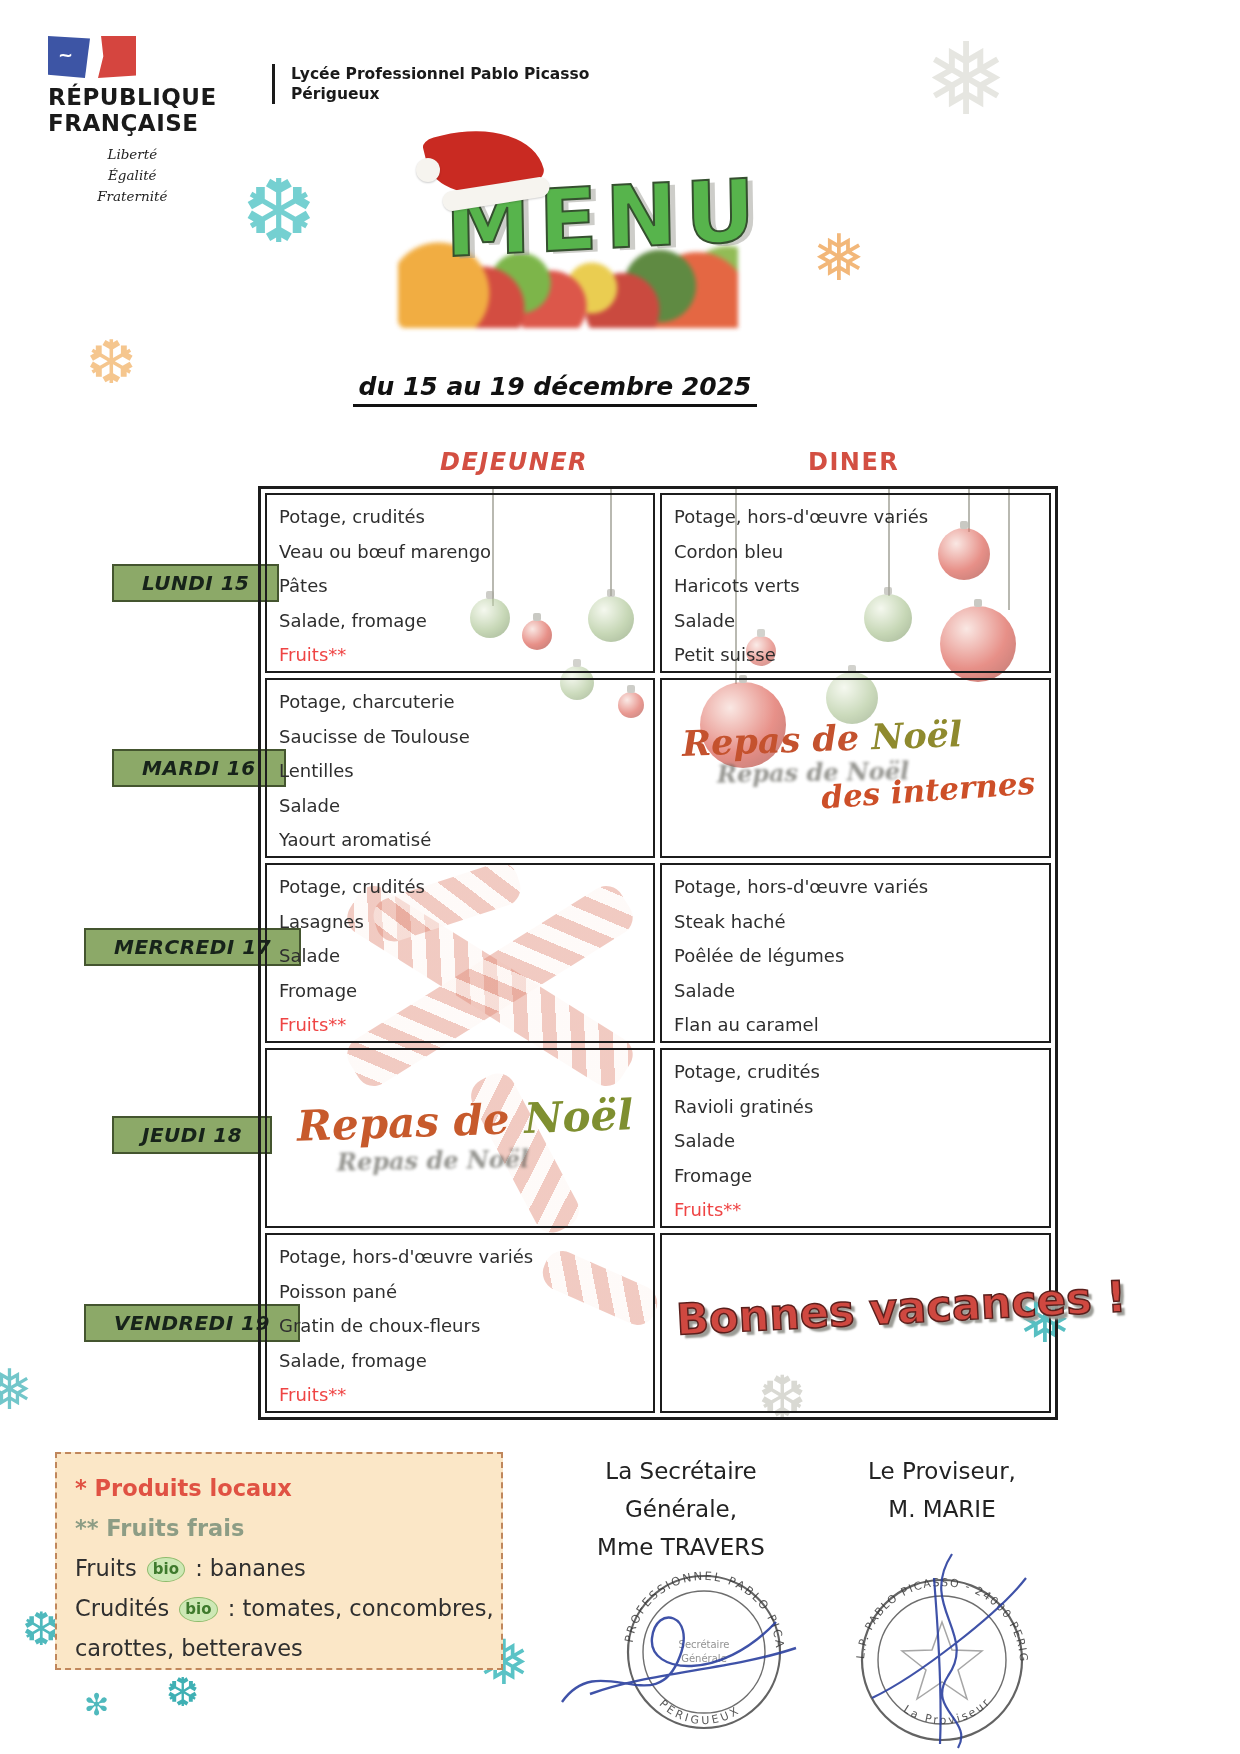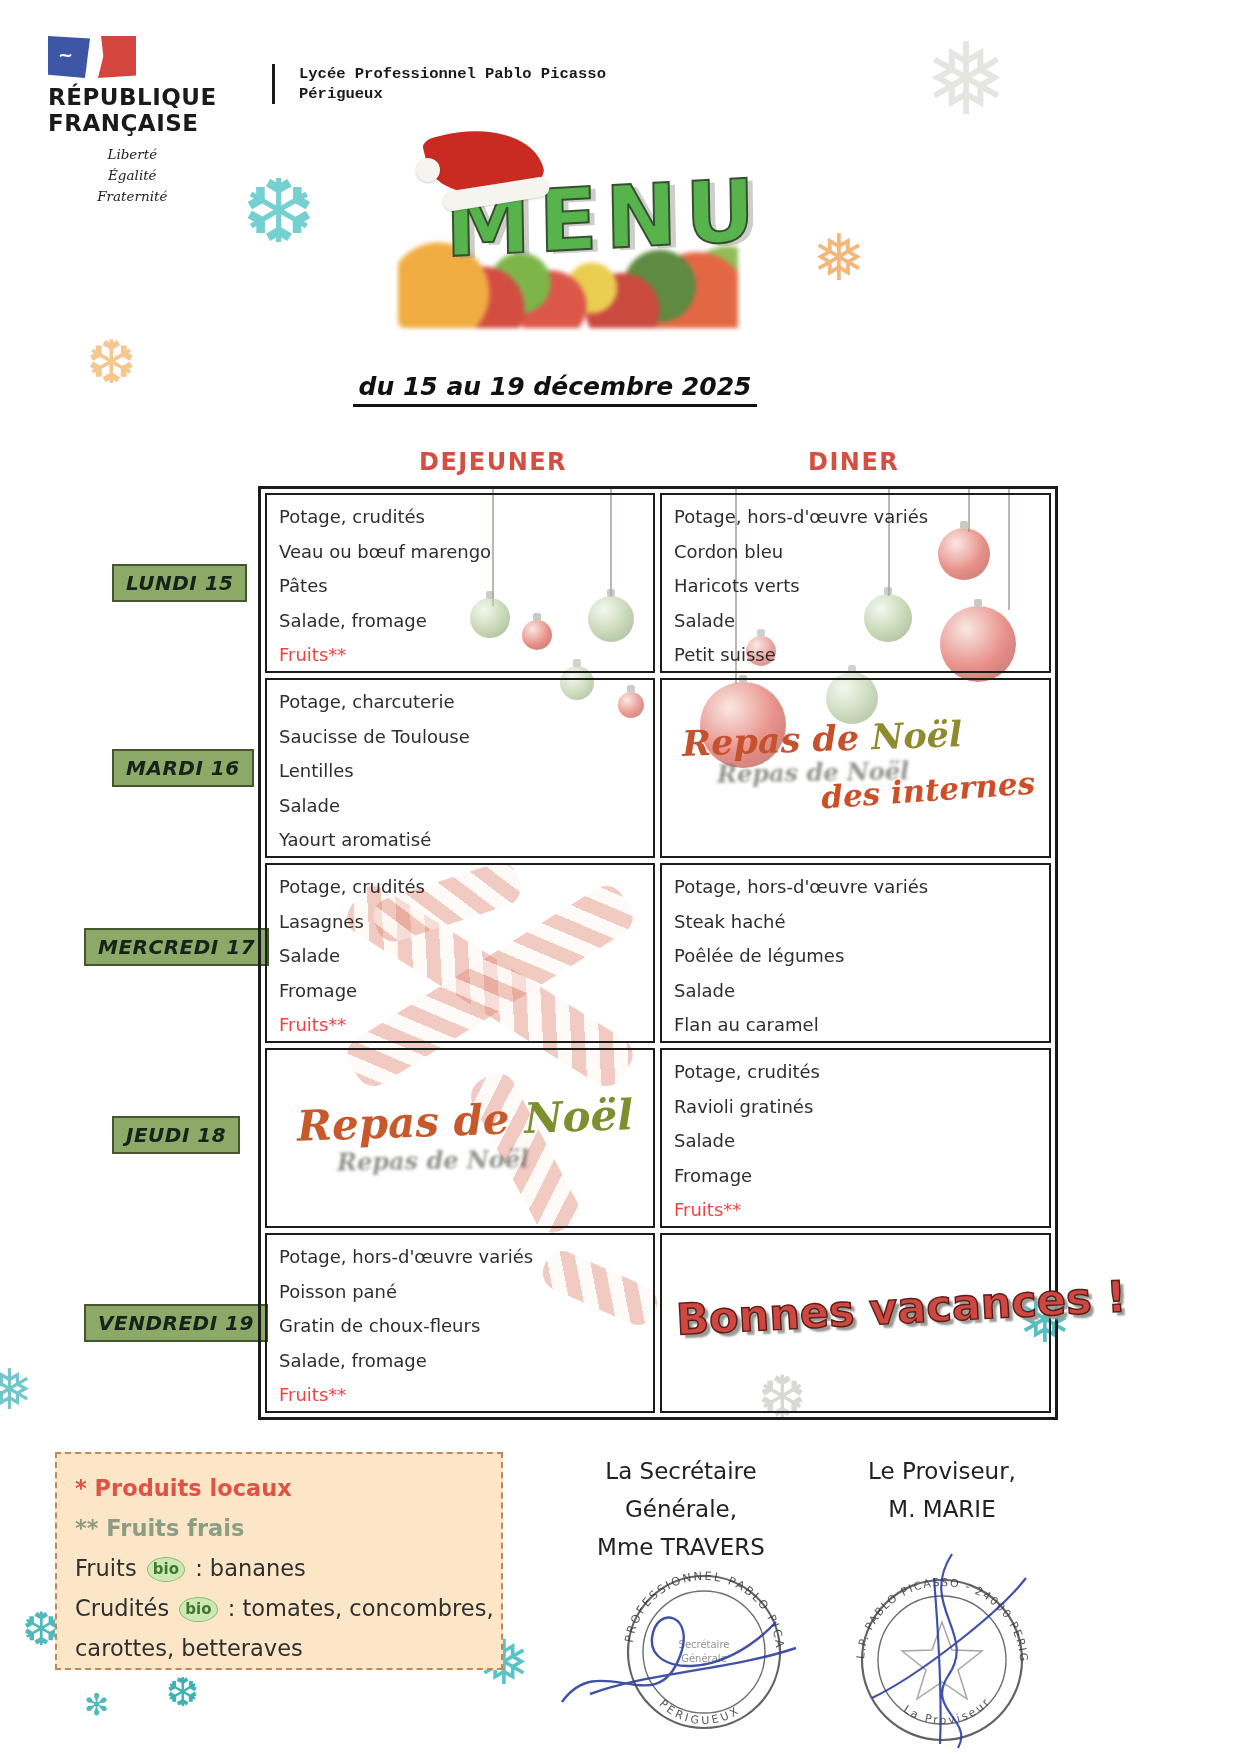--- a/index.html
+++ b/index.html
@@ -7,21 +7,21 @@
         font-family:"DejaVu Sans",sans-serif;color:#2f2f2f;}
   
   .marianne{position:absolute;left:48px;top:36px;}
   .flag{display:flex;height:42px;width:92px;}
   .flag .b{width:42px;background:#3d55a5;clip-path:polygon(0 0,100% 6%,88% 100%,0 92%);position:relative;}
   .flag .b::after{content:"~";position:absolute;left:10px;top:8px;color:#fff;font-size:18px;font-weight:bold;}
   .flag .r{width:38px;margin-left:8px;background:#d5453f;clip-path:polygon(8% 0,100% 0,100% 94%,0 100%,14% 48%);}
   .rep{font-weight:bold;font-size:23px;letter-spacing:.5px;color:#1a1a1a;line-height:1.13;margin-top:6px;}
   .motto{font-family:"DejaVu Serif",serif;font-style:italic;font-size:13.5px;color:#222;line-height:1.55;margin-top:8px;text-align:center;}
   .school{position:absolute;left:272px;top:64px;font-weight:bold;font-size:15.5px;line-height:1.3;color:#1a1a1a;
-          border-left:3px solid #1a1a1a;padding-left:24px;font-family:Liberation Mono, monospace;}
+          border-left:3px solid #1a1a1a;padding-left:16px;}
   
   .menu-word{position:absolute;left:445px;top:168px;font-size:86px;font-weight:bold;color:#57b44c;
              letter-spacing:8px;transform:rotate(-3deg) skewX(-2deg);
              -webkit-text-stroke:2px #35502f;
              text-shadow:6px 3px 0 rgba(155,155,148,.5);z-index:2;}
   .santa-hat{position:absolute;left:428px;top:126px;z-index:3;}
   .hat-body{width:112px;height:70px;background:#c92a22;border-radius:12% 85% 20% 70%;transform:rotate(-14deg);}
   .hat-band{position:absolute;left:14px;top:58px;width:108px;height:20px;background:#f6f4ef;border-radius:12px;
             transform:rotate(-9deg);box-shadow:0 1px 2px rgba(0,0,0,.18);}
   .hat-pom{position:absolute;left:-12px;top:32px;width:24px;height:24px;background:#f6f4ef;border-radius:50%;
@@ -35,31 +35,31 @@
      radial-gradient(circle at 57% 60%,#e8c83f 0 12%,transparent 13%),
      radial-gradient(circle at 66% 82%,#c5372b 0 15%,transparent 16%),
      radial-gradient(circle at 77% 58%,#4e7e2e 0 13%,transparent 14%),
      radial-gradient(circle at 88% 75%,#e2572f 0 16%,transparent 17%),
      radial-gradient(circle at 97% 60%,#87b544 0 12%,transparent 13%);}
   .date-line{position:absolute;left:285px;top:372px;width:540px;text-align:center;z-index:2;}
   .date-line span{display:inline-block;font-size:25px;font-weight:bold;font-style:italic;color:#111;
                   border-bottom:3.5px solid #111;padding:0 6px 3px;}
   
   .colhead{position:absolute;top:448px;font-size:24px;font-weight:bold;color:#d34f42;letter-spacing:1.5px;z-index:2;}
-  .colhead.lunch{left:419px;}
+  .colhead.lunch{left:440px;font-style:italic;}
   .colhead.dinner{left:808px;}
   
   .menu-table{position:absolute;left:258px;top:486px;width:800px;z-index:2;
               border:3px solid #1c1c1c;padding:4px;display:grid;
               grid-template-columns:390px 1fr;grid-auto-rows:180px;gap:5px;box-sizing:border-box;}
   .cell{border:2px solid #1c1c1c;padding:5px 12px 0;box-sizing:border-box;position:relative;}
   .menu-line{font-size:18px;line-height:34.5px;color:#2e2e2e;white-space:nowrap;}
   .menu-line.muted{color:#ef4444;}
   .day-label{position:absolute;z-index:2;background:#8ca968;border:2px solid #44552f;color:#17231a;
-             font-size:20px;font-weight:bold;font-style:italic;padding:5px 12px;letter-spacing:.5px;}
+             font-size:20px;font-weight:bold;font-style:italic;padding:5px 28px;letter-spacing:.5px;}
   
   .noel{font-family:"DejaVu Serif",serif;font-style:italic;font-weight:bold;}
   .noel-main{position:absolute;left:20px;top:38px;font-size:35px;color:#c4522e;white-space:nowrap;transform:rotate(-2deg);}
   .noel-main .green{color:#8f8a2e;}
   .noel-ghost{position:absolute;left:55px;top:78px;font-size:24px;color:#5c5c55;filter:blur(1.4px);opacity:.65;
               white-space:nowrap;transform:rotate(-1deg);}
   .noel-sub{position:absolute;right:14px;top:92px;font-size:31px;color:#cd4f28;transform:rotate(-4deg);white-space:nowrap;}
   .noel-big{position:absolute;left:30px;top:46px;font-size:42px;color:#c75a2c;white-space:nowrap;transform:rotate(-2deg);}
   .noel-big .green{color:#7f8f30;}
   .vac{position:absolute;left:14px;top:48px;font-size:43px;font-weight:bold;color:#cf4840;white-space:nowrap;

